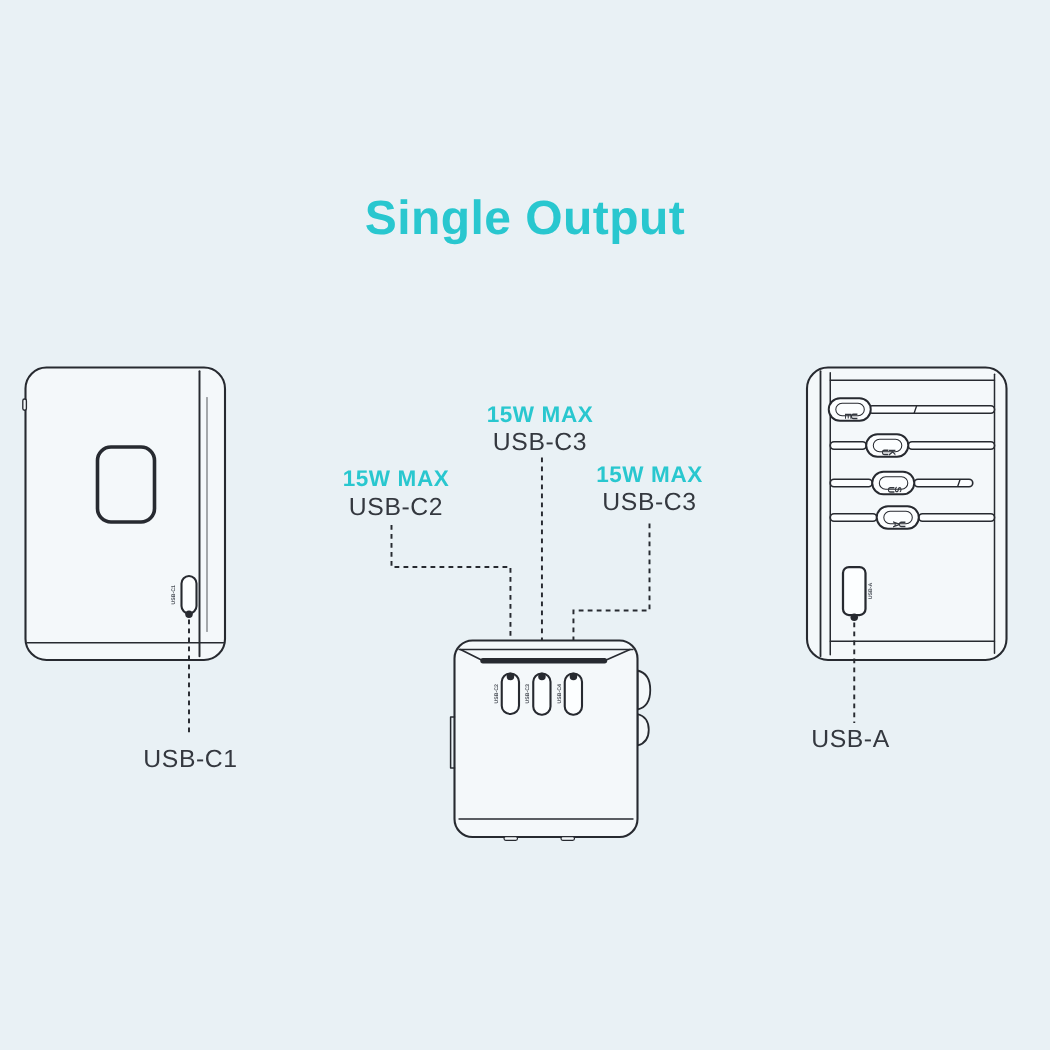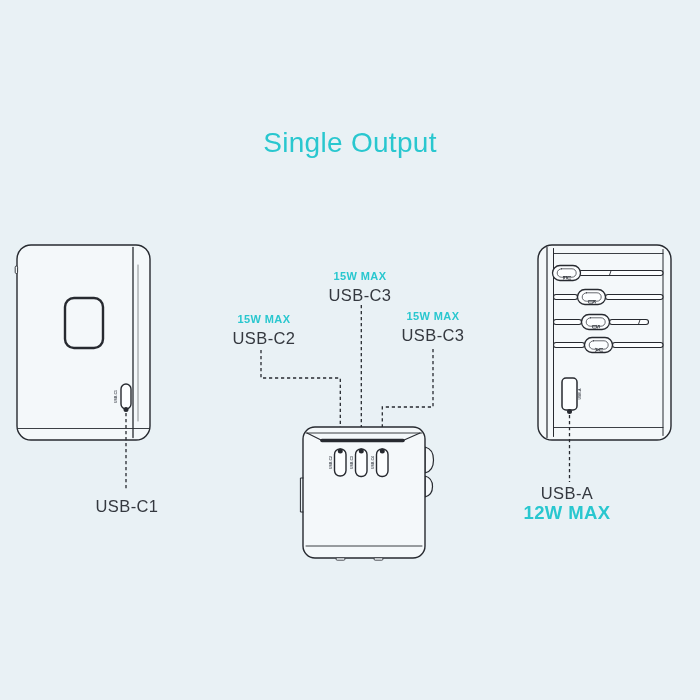--- a/index.html
+++ b/index.html
@@ -6,25 +6,25 @@
   body{
     width:700px;height:700px;
     background:var(--background,#E9F1F5);
     font-family:"Liberation Sans",sans-serif;
     position:relative;overflow:hidden;
   }
   .stage{position:absolute;left:0;top:0;width:700px;height:700px;}
   .abs{position:absolute;}
   .title{
     left:0;top:127px;width:700px;text-align:center;
-    font-size:28px;font-weight:400;letter-spacing:.3px;
+    font-size:32px;font-weight:700;letter-spacing:.3px;
     color:var(--accent,#29C7CF);
   }
   .callout{width:150px;text-align:center;line-height:19px;letter-spacing:.4px;}
-  .callout .power{color:var(--accent,#29C7CF);font-weight:700;font-size:11px;}
+  .callout .power{color:var(--accent,#29C7CF);font-weight:700;font-size:15px;}
   .callout .port{color:var(--text,#34383F);font-weight:500;font-size:16.5px;}
   .callout.big .power{font-size:18.5px;}
   .callout.big .port{font-size:16.5px;}
   
   .s{stroke:var(--line,#272A30);fill:none;stroke-linecap:round;stroke-linejoin:round;}
   .face{fill:#F4F8FA;stroke:var(--line,#272A30);stroke-linejoin:round;}
   .slot{fill:#FCFEFF;stroke:var(--line,#272A30);}
   .dash{stroke:var(--line,#272A30);fill:none;stroke-dasharray:3.2 2.8;}
   .dot{fill:var(--line,#272A30);stroke:none;}
   .etch{font-family:"Liberation Sans",sans-serif;font-weight:600;font-size:3.5px;fill:#4A4F57;}
@@ -131,16 +131,15 @@
     <div class="power">15W MAX</div>
     <div class="port">USB-C3</div>
   </div>
 
   <div class="abs callout big" style="left:52px;top:497px">
     <div class="port">USB-C1</div>
   </div>
 
   <div class="abs callout big" style="left:492px;top:484px">
     <div class="port">USB-A</div>
-    <div class="power">12W MAX</div>
   </div>
 
 </div>
 
 </body></html>

